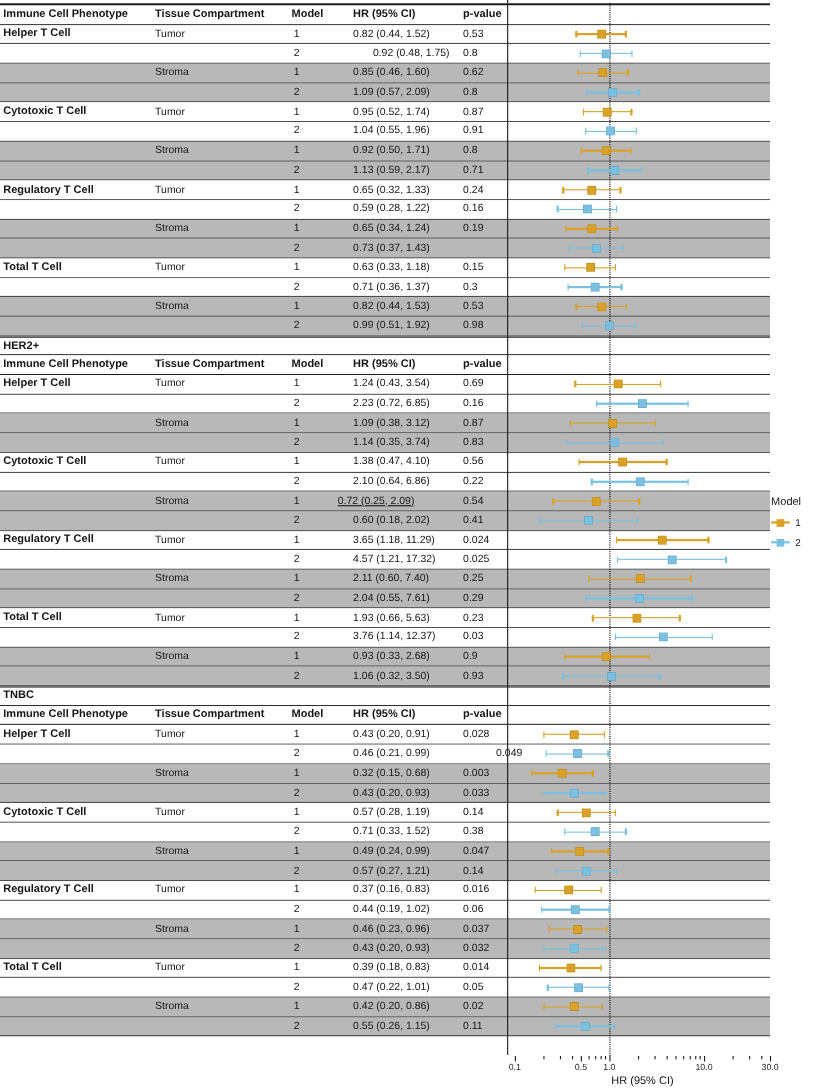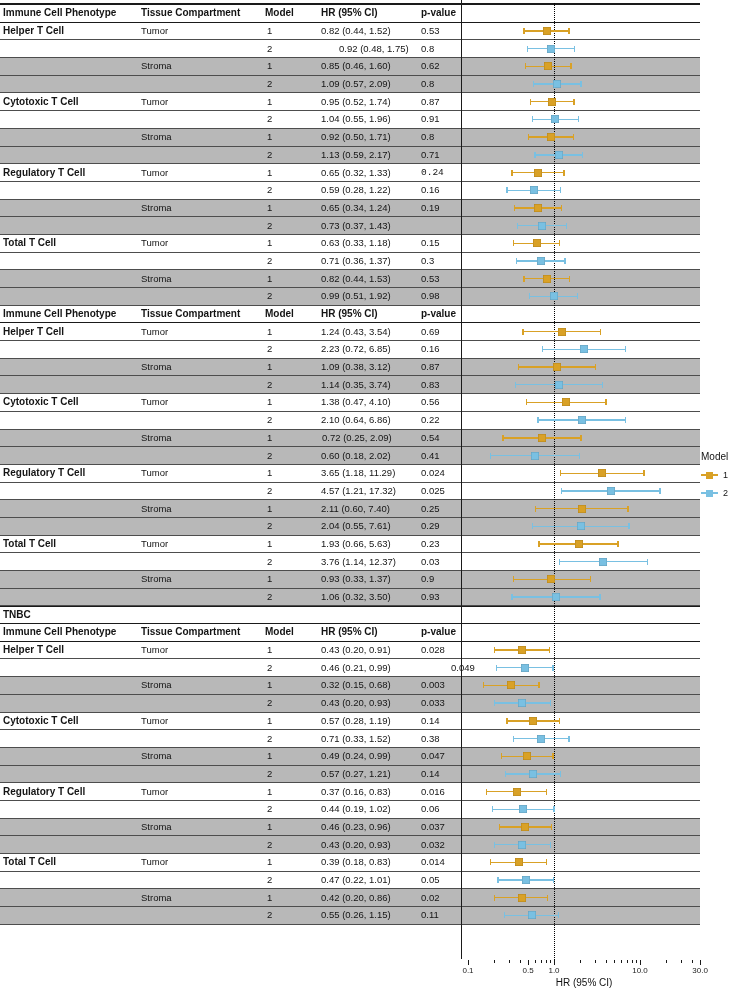--- a/index.html
+++ b/index.html
@@ -134,21 +134,21 @@
           <div class="ci-bar" style="left: 534.293px; width: 48.6423px; background: rgb(121, 192, 226);"></div>
           <div class="ci-cap" style="left: 534.293px; background: rgb(121, 192, 226);"></div>
           <div class="ci-cap" style="left: 581.636px; background: rgb(121, 192, 226);"></div>
           <div class="hr-sq" style="left: 558.565px; background: rgb(121, 192, 226);"></div>
         </div>
         <div class="row">
           <span class="cell b" style="left: 3px;">Regulatory T Cell</span>
           <span class="cell" style="left: 141px;">Tumor</span>
           <span class="cell" style="left: 267px;">1</span>
           <span class="cell" style="left: 321px;">0.65 (0.32, 1.33)</span>
-          <span class="cell" style="left: 421px; font-family: Liberation Mono, monospace;">0.24</span>
+          <span class="cell" style="left: 421px;">0.24</span>
           <div class="ci-bar" style="left: 511.443px; width: 53.2083px; background: rgb(217, 161, 38);"></div>
           <div class="ci-cap" style="left: 511.443px; background: rgb(217, 161, 38);"></div>
           <div class="ci-cap" style="left: 563.351px; background: rgb(217, 161, 38);"></div>
           <div class="hr-sq" style="left: 537.911px; background: rgb(217, 161, 38);"></div>
         </div>
         <div class="row">
           <span class="cell" style="left: 267px;">2</span>
           <span class="cell" style="left: 321px;">0.59 (0.28, 1.22)</span>
           <span class="cell" style="left: 421px;">0.16</span>
           <div class="ci-bar" style="left: 506.456px; width: 54.9714px; background: rgb(121, 192, 226);"></div>
@@ -209,20 +209,23 @@
           <span class="cell" style="left: 267px;">2</span>
           <span class="cell" style="left: 321px;">0.99 (0.51, 1.92)</span>
           <span class="cell" style="left: 421px;">0.98</span>
           <div class="ci-bar" style="left: 528.851px; width: 49.5129px; background: rgb(121, 192, 226);"></div>
           <div class="ci-cap" style="left: 528.851px; background: rgb(121, 192, 226);"></div>
           <div class="ci-cap" style="left: 577.064px; background: rgb(121, 192, 226);"></div>
           <div class="hr-sq" style="left: 553.625px; background: rgb(121, 192, 226);"></div>
         </div>
       </div>
       <div class="section">
+        <div class="row title-row">
+          <span class="cell b" style="left: 3px;">HER2+</span>
+        </div>
         <div class="row header-row">
           <span class="cell b" style="left: 3px;">Immune Cell Phenotype</span>
           <span class="cell b" style="left: 141px;">Tissue Compartment</span>
           <span class="cell b" style="left: 265px;">Model</span>
           <span class="cell b" style="left: 321px;">HR (95% CI)</span>
           <span class="cell b" style="left: 421px;">p-value</span>
         </div>
         <div class="row">
           <span class="cell b" style="left: 3px;">Helper T Cell</span>
           <span class="cell" style="left: 141px;">Tumor</span>
@@ -278,21 +281,21 @@
           <span class="cell" style="left: 321px;">2.10 (0.64, 6.86)</span>
           <span class="cell" style="left: 421px;">0.22</span>
           <div class="ci-bar" style="left: 537.331px; width: 88.5924px; background: rgb(121, 192, 226);"></div>
           <div class="ci-cap" style="left: 537.331px; background: rgb(121, 192, 226);"></div>
           <div class="ci-cap" style="left: 624.624px; background: rgb(121, 192, 226);"></div>
           <div class="hr-sq" style="left: 581.711px; background: rgb(121, 192, 226);"></div>
         </div>
         <div class="row shaded">
           <span class="cell" style="left: 141px;">Stroma</span>
           <span class="cell" style="left: 267px;">1</span>
-          <span class="cell" style="left: 322px;">0.72 (0.25, 2.09)</span>
+          <span class="cell" style="left: 307px; text-decoration: underline;">0.72 (0.25, 2.09)</span>
           <span class="cell" style="left: 421px;">0.54</span>
           <div class="ci-bar" style="left: 502.223px; width: 79.3097px; background: rgb(217, 161, 38);"></div>
           <div class="ci-cap" style="left: 502.223px; background: rgb(217, 161, 38);"></div>
           <div class="ci-cap" style="left: 580.233px; background: rgb(217, 161, 38);"></div>
           <div class="hr-sq" style="left: 541.731px; background: rgb(217, 161, 38);"></div>
         </div>
         <div class="row shaded">
           <span class="cell" style="left: 267px;">2</span>
           <span class="cell" style="left: 321px;">0.60 (0.18, 2.02)</span>
           <span class="cell" style="left: 421px;">0.41</span>
@@ -356,21 +359,21 @@
           <span class="cell" style="left: 321px;">3.76 (1.14, 12.37)</span>
           <span class="cell" style="left: 421px;">0.03</span>
           <div class="ci-bar" style="left: 558.894px; width: 89.05px; background: rgb(121, 192, 226);"></div>
           <div class="ci-cap" style="left: 558.894px; background: rgb(121, 192, 226);"></div>
           <div class="ci-cap" style="left: 646.644px; background: rgb(121, 192, 226);"></div>
           <div class="hr-sq" style="left: 603.466px; background: rgb(121, 192, 226);"></div>
         </div>
         <div class="row shaded">
           <span class="cell" style="left: 141px;">Stroma</span>
           <span class="cell" style="left: 267px;">1</span>
-          <span class="cell" style="left: 321px;">0.93 (0.33, 1.37)</span>
+          <span class="cell" style="left: 321px;">0.93 (0.33, 2.68)</span>
           <span class="cell" style="left: 421px;">0.9</span>
           <div class="ci-bar" style="left: 512.592px; width: 78.2274px; background: rgb(217, 161, 38);"></div>
           <div class="ci-cap" style="left: 512.592px; background: rgb(217, 161, 38);"></div>
           <div class="ci-cap" style="left: 589.52px; background: rgb(217, 161, 38);"></div>
           <div class="hr-sq" style="left: 551.29px; background: rgb(217, 161, 38);"></div>
         </div>
         <div class="row shaded">
           <span class="cell" style="left: 267px;">2</span>
           <span class="cell" style="left: 321px;">1.06 (0.32, 3.50)</span>
           <span class="cell" style="left: 421px;">0.93</span>

